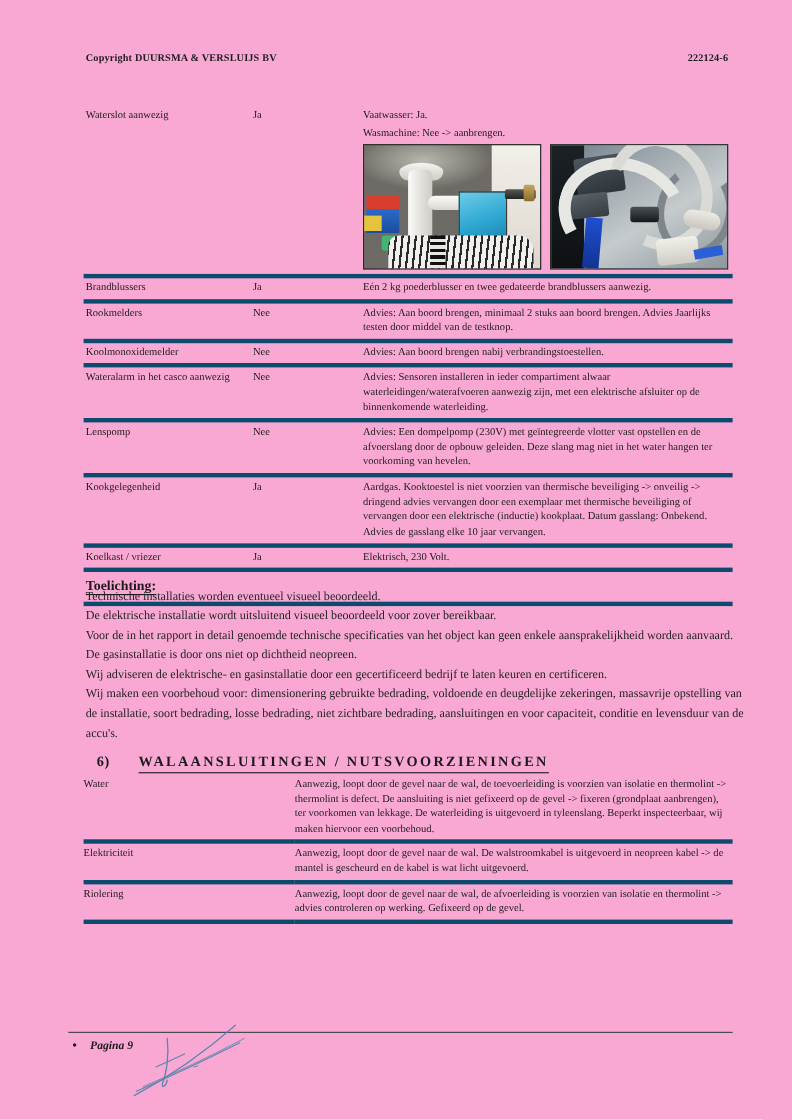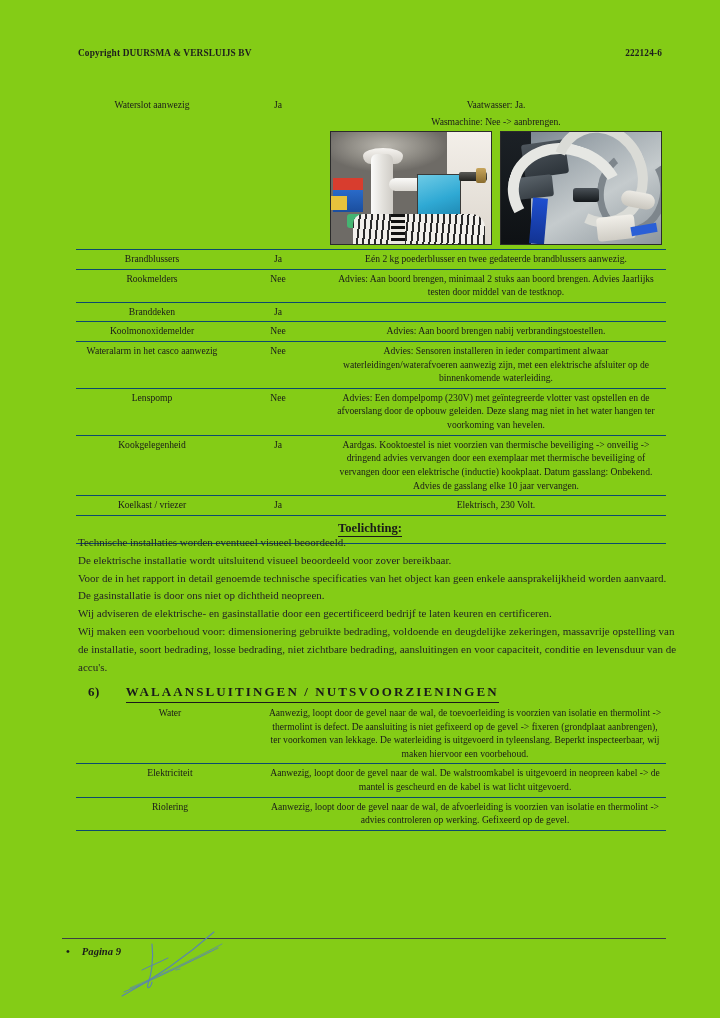--- a/index.html
+++ b/index.html
@@ -8,21 +8,21 @@
     background: #ffffff;
   }
   body {
     font-family: "Liberation Serif", "DejaVu Serif", serif;
     color: #1a1a1a;
   }
   #page {
     position: relative;
     width: 720px;
     height: 1018px;
-    background: #84cc16;
+    background: #f9a8d4;
     overflow: hidden;
   }
 
   
   .page-header {
     position: absolute;
     top: 48px;
     left: 78px;
     right: 58px;
     height: 16px;
@@ -40,23 +40,22 @@
   .doc-table {
     position: absolute;
     border-collapse: collapse;
     table-layout: fixed;
     font-size: 9.6px;
     line-height: 1.42;
   }
   .doc-table td {
     vertical-align: top;
     padding: 2px 4px 3px 0;
-    border-bottom: 1px solid #0c4a6e;
+    border-bottom: 4px solid #0c4a6e;
     border-top: none;
-    text-align: center;
   }
   .doc-table tr:first-child td { border-top: none; }
   .doc-table .c-label { padding-left: 2px; }
 
   
   #tbl-install {
     top: 96px;
     left: 76px;
     width: 590px;
   }
@@ -359,25 +358,20 @@
         <td class="c-label">Brandblussers</td>
         <td>Ja</td>
         <td>Eén 2 kg poederblusser en twee gedateerde brandblussers aanwezig.</td>
       </tr>
       <tr>
         <td class="c-label">Rookmelders</td>
         <td>Nee</td>
         <td>Advies: Aan boord brengen, minimaal 2 stuks aan boord brengen. Advies Jaarlijks testen door middel van de testknop.</td>
       </tr>
       <tr>
-        <td class="c-label">Branddeken</td>
-        <td>Ja</td>
-        <td></td>
-      </tr>
-      <tr>
         <td class="c-label">Koolmonoxidemelder</td>
         <td>Nee</td>
         <td>Advies: Aan boord brengen nabij verbrandingstoestellen.</td>
       </tr>
       <tr>
         <td class="c-label">Wateralarm in het casco aanwezig</td>
         <td>Nee</td>
         <td>Advies: Sensoren installeren in ieder compartiment alwaar waterleidingen/waterafvoeren aanwezig zijn, met een elektrische afsluiter op de binnenkomende waterleiding.</td>
       </tr>
       <tr>

